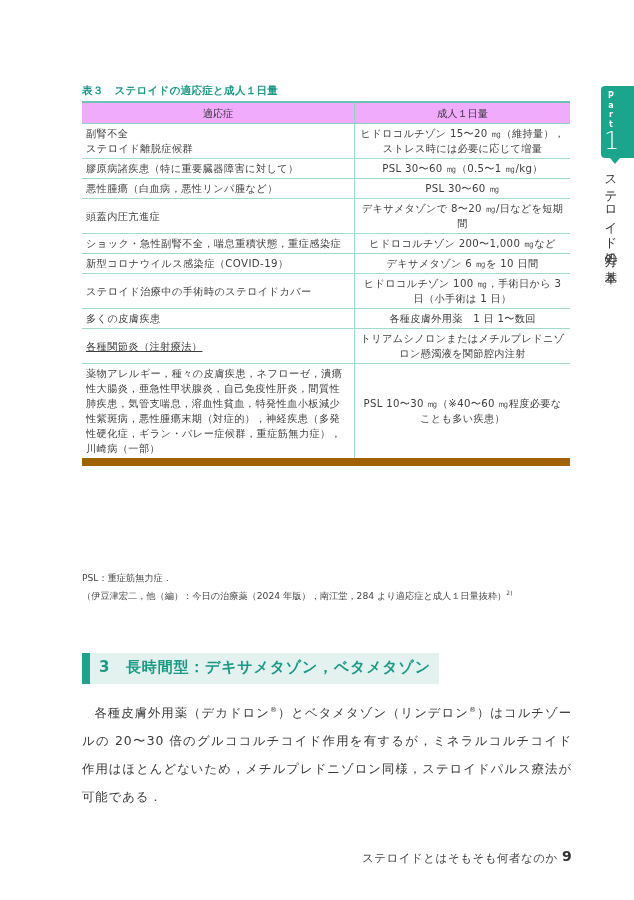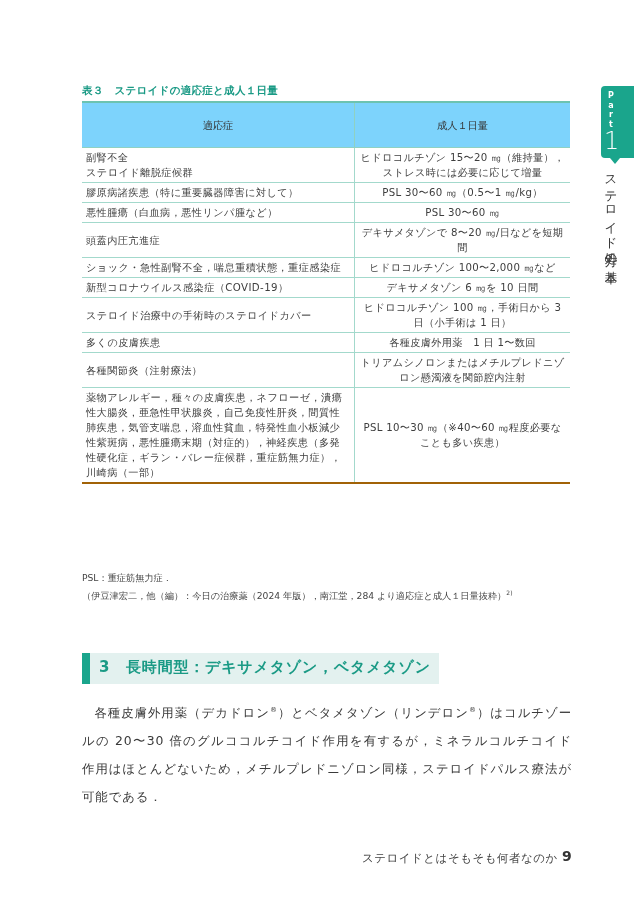--- a/index.html
+++ b/index.html
@@ -9,31 +9,31 @@
   }
   .caption {
     position: absolute; left: 82px; top: 84px; font-size: 10.5px; font-weight: bold; color: #1a9a85;
     letter-spacing: 0.3px;
   }
   table.steroid {
     position: absolute; left: 82px; top: 101px; width: 488px; border-collapse: collapse;
     font-size: 10.2px; color: #3e3e3e; line-height: 15px;
   }
   table.steroid th {
-    background: #7dd3fc; font-weight: normal; color: #333; height: 20px; padding: 12px;
+    background: #f0abfc; font-weight: normal; color: #333; height: 20px; padding: 0;
     border-top: 2px solid #6cc3b1; border-bottom: 1px solid #8fd1c2; text-align: center;
   }
   table.steroid th.c1 { border-right: 1px solid #8fd1c2; }
   table.steroid td {
     padding: 2px 4px 2px 4px; vertical-align: middle;
     border-bottom: 1px solid #a3d9cc;
   }
   table.steroid td.c1 { width: 264px; border-right: 1px solid #a3d9cc; letter-spacing: 0.4px; }
   table.steroid td.c2 { letter-spacing: 0.3px; text-align: center; }
-  table.steroid tr.last td { border-bottom: 2px solid #a16207; }
+  table.steroid tr.last td { border-bottom: 8px solid #a16207; }
   .note { position: absolute; left: 82px; font-size: 9.2px; color: #444; }
   .note sup { font-size: 6px; }
   .heading-band {
     position: absolute; left: 82px; top: 653px; width: 357px; height: 31px; background: #e3f1ef;
   }
   .heading-bar {
     position: absolute; left: 82px; top: 653px; width: 8px; height: 31px; background: #1aa58c;
   }
   .heading-text {
     position: absolute; left: 99px; top: 658px; font-size: 15px; font-weight: bold; color: #1a9a85;
@@ -97,36 +97,36 @@
       <tr>
         <td class="c1" style="white-space: pre-line;">悪性腫瘍（白血病，悪性リンパ腫など）</td>
         <td class="c2">PSL 30〜60 ㎎</td>
       </tr>
       <tr>
         <td class="c1" style="white-space: pre-line;">頭蓋内圧亢進症</td>
         <td class="c2">デキサメタゾンで 8〜20 ㎎/日などを短期間</td>
       </tr>
       <tr>
         <td class="c1" style="white-space: pre-line;">ショック・急性副腎不全，喘息重積状態，重症感染症</td>
-        <td class="c2">ヒドロコルチゾン 100〜2,000 ㎎など</td>
+        <td class="c2">ヒドロコルチゾン 200〜1,000 ㎎など</td>
       </tr>
       <tr>
         <td class="c1" style="white-space: pre-line;">新型コロナウイルス感染症（COVID-19）</td>
         <td class="c2">デキサメタゾン 6 ㎎を 10 日間</td>
       </tr>
       <tr>
         <td class="c1" style="white-space: pre-line;">ステロイド治療中の手術時のステロイドカバー</td>
         <td class="c2">ヒドロコルチゾン 100 ㎎，手術日から 3 日（小手術は 1 日）</td>
       </tr>
       <tr>
         <td class="c1" style="white-space: pre-line;">多くの皮膚疾患</td>
         <td class="c2">各種皮膚外用薬　1 日 1〜数回</td>
       </tr>
       <tr>
-        <td class="c1" style="white-space: pre-line;">各種関節炎（注射療法）</td>
+        <td class="c1" style="white-space: pre-line; text-decoration: underline;">各種関節炎（注射療法）</td>
         <td class="c2">トリアムシノロンまたはメチルプレドニゾロン懸濁液を関節腔内注射</td>
       </tr>
       <tr class="last">
         <td class="c1" style="white-space: pre-line;">薬物アレルギー，種々の皮膚疾患，ネフローゼ，潰瘍性大腸炎，亜急性甲状腺炎，自己免疫性肝炎，間質性肺疾患，気管支喘息，溶血性貧血，特発性血小板減少性紫斑病，悪性腫瘍末期（対症的），神経疾患（多発性硬化症，ギラン・バレー症候群，重症筋無力症），川崎病（一部）</td>
         <td class="c2">PSL 10〜30 ㎎（※40〜60 ㎎程度必要なことも多い疾患）</td>
       </tr>
     </tbody>
 </table>
 
 <div class="note" style="top:572px">PSL：重症筋無力症．</div>

